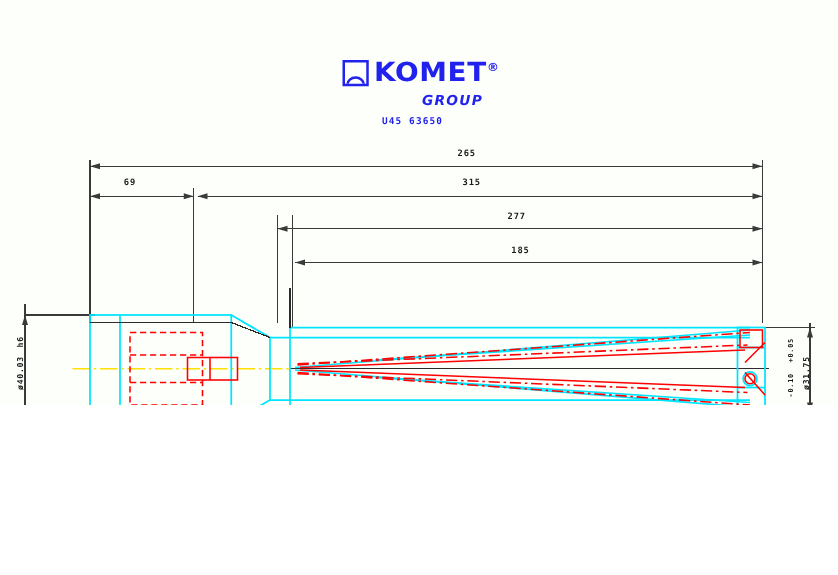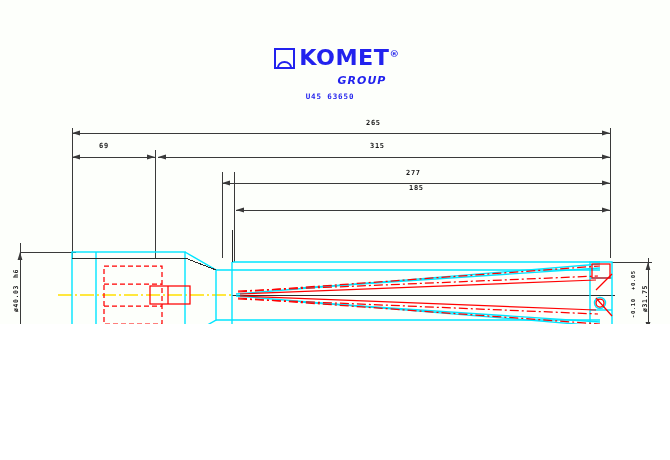--- a/index.html
+++ b/index.html
@@ -248,21 +248,21 @@
       <span class="brandname"><span>KOMET</span><span class="brandreg">®</span></span>
     </span>
   </div>
   <div class="brandsub">GROUP</div>
   <div class="drawingno">U45 63650</div>
 
   <div class="dimlabel" style="left:330px; top:119px;margin-left:36px;">265</div>
   <div class="dimlabel" style="left:99px; top:142px;">69</div>
   <div class="dimlabel" style="left:370px; top:142px;">315</div>
   <div class="dimlabel" style="left:406px; top:169px;">277</div>
-  <div class="dimlabel" style="left:409px; top:184px;">185</div>
+  <div class="dimlabel" style="left:409px; top:196px;">185</div>
 
   <div class="vlabel" style="left:12px; top:312px; transform:rotate(-90deg);">ø40.03</div>
   <div class="vlabel" style="left:12px; top:278px; transform:rotate(-90deg);">h6</div>
 
   <div class="vlabel" style="left:641px; top:312px; transform:rotate(-90deg);">ø31.75</div>
   <div class="vlabel" style="left:630px; top:290px; transform:rotate(-90deg); font-size:5.5px;">+0.05</div>
   <div class="vlabel" style="left:630px; top:318px; transform:rotate(-90deg); font-size:5.5px;">-0.10</div>
 
 
 </div>

